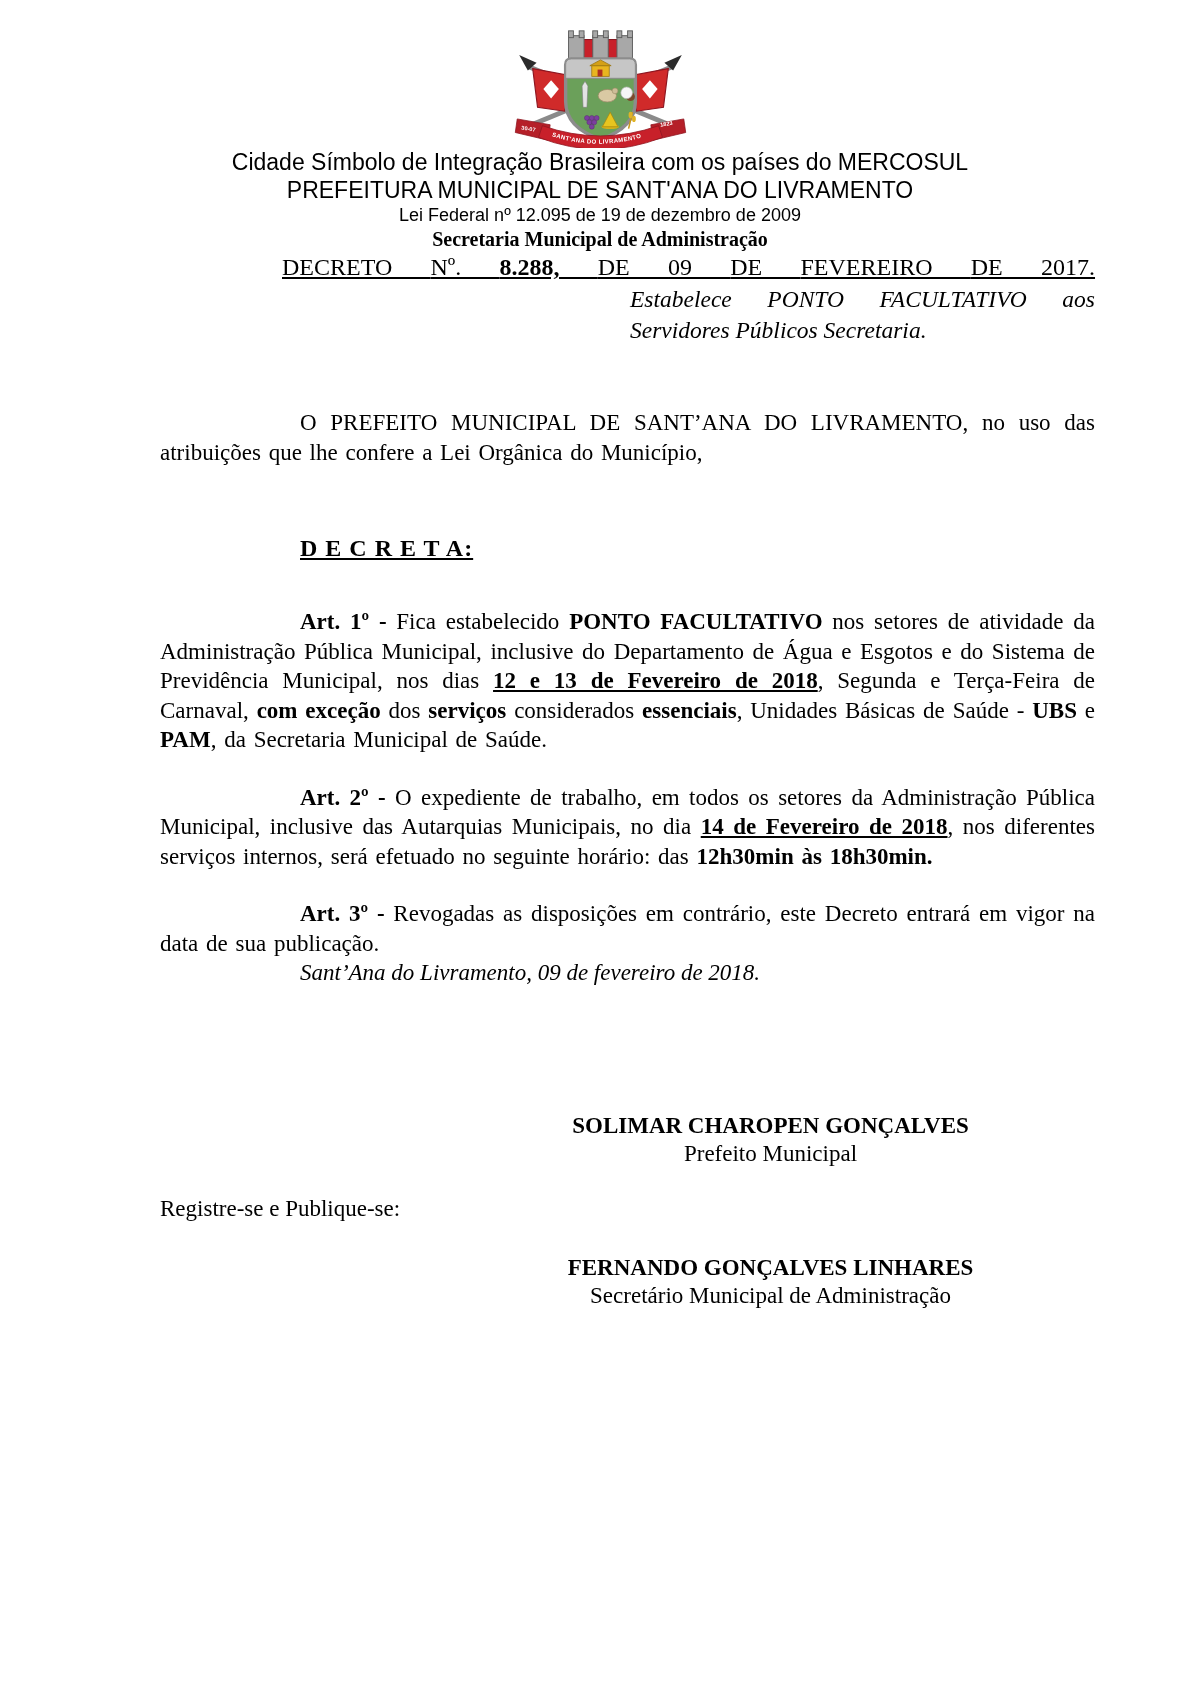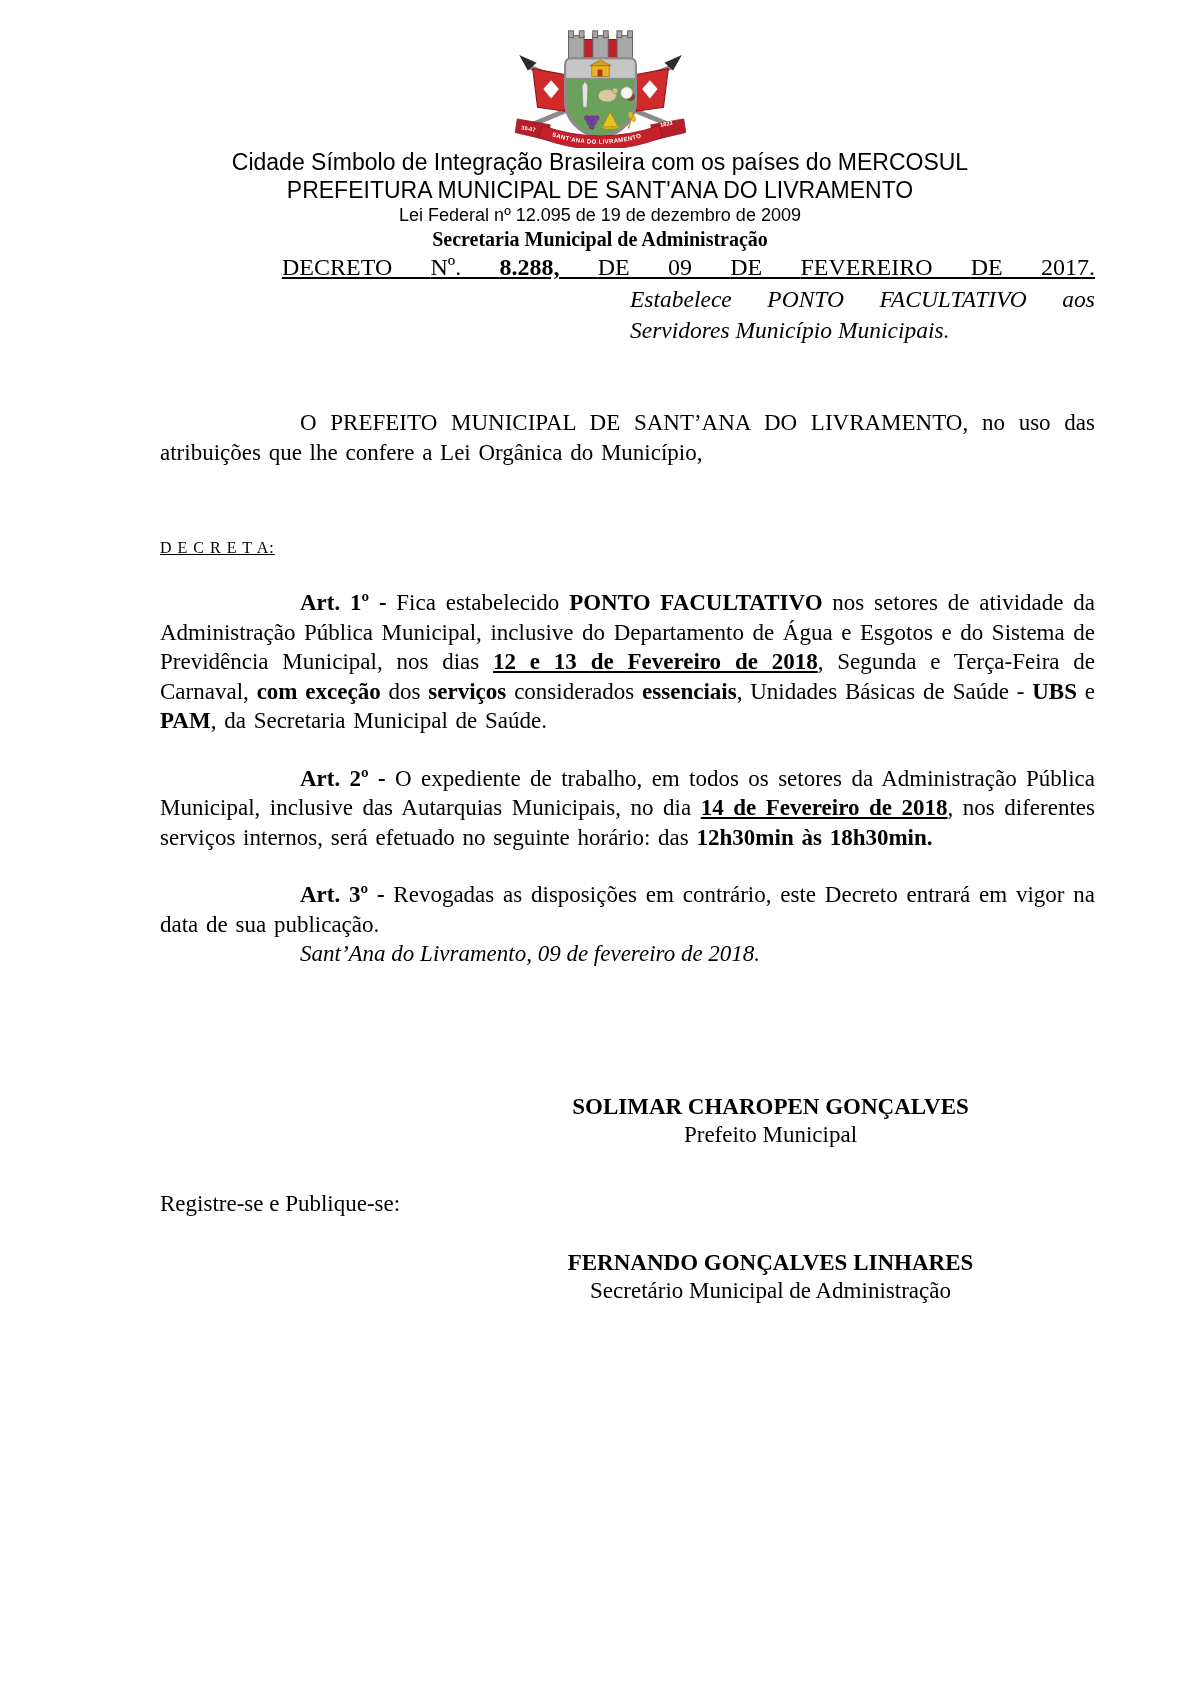--- a/index.html
+++ b/index.html
@@ -17,33 +17,33 @@
   .content{margin-left:160px;margin-right:105px;}
   .decreto-line{
     margin-left:122px;font-size:24px;line-height:30px;
     text-align:justify;text-align-last:justify;-moz-text-align-last:justify;
     text-decoration:underline;
   }
   .ementa{width:465px;margin-left:470px;margin-top:2px;font-style:italic;font-size:23.5px;line-height:31px;}
   .ementa-l1{text-align:justify;text-align-last:justify;-moz-text-align-last:justify;}
   p{margin:0;}
   .p1{margin-top:62px;text-indent:140px;text-align:justify;word-spacing:2px;}
-  .decreta{margin-top:66px;font-weight:normal;font-size:16px;line-height:30px;letter-spacing:1px;}
+  .decreta{margin-top:66px;margin-left:140px;font-weight:bold;font-size:24px;line-height:30px;letter-spacing:1px;}
   .decreta span{text-decoration:underline;}
   .art{text-indent:140px;text-align:justify;word-spacing:2px;}
-  .art1{margin-top:25px;}
+  .art1{margin-top:44px;}
   .art2{margin-top:28px;}
   .art3{margin-top:28px;}
   .date-line{padding-left:140px;font-style:italic;}
   .sig{margin-left:286px;text-align:center;}
   .sig1{margin-top:124px;}
   .sig2{margin-top:30px;}
   .sig-name{font-weight:bold;line-height:28px;font-family:Liberation Serif, serif;}
   .sig-role{line-height:28px;}
-  .register{margin-top:40px;line-height:30px;}
+  .register{margin-top:26px;line-height:30px;}
   .b{font-weight:bold;}
   .u{text-decoration:underline;}
 </style>
 </head>
 <body>
 
 <div class="page">
 
   <div class="crest-wrap">
     <svg width="215" height="122" viewBox="0 0 220 126">
@@ -129,21 +129,21 @@
   <div class="hdr hdr1">PREFEITURA MUNICIPAL DE SANT'ANA DO LIVRAMENTO</div>
   <div class="hdr hdr3">Lei Federal nº 12.095 de 19 de dezembro de 2009</div>
   <div class="hdr4">Secretaria Municipal de Administração</div>
 
   <div class="content">
 
     <div class="decreto-line"><span class="">DECRETO </span><span class="">Nº. </span><span class="b">8.288, </span><span class="">DE </span><span class="">09 </span><span class="">DE </span><span class="">FEVEREIRO </span><span class="">DE </span><span class="">2017.</span></div>
 
     <div class="ementa">
       <div class="ementa-l1">Estabelece PONTO FACULTATIVO aos</div>
-      <div>Servidores Município Municipais.</div>
+      <div>Servidores Públicos Secretaria.</div>
     </div>
 
     <p class="p1"><span class="">O PREFEITO MUNICIPAL DE SANT’ANA DO LIVRAMENTO, no uso das atribuições que lhe confere a Lei Orgânica do Município,</span></p>
 
     <div class="decreta"><span>D E C R E T A:</span></div>
 
     <p class="art art1"><span class="b">Art. 1º - </span><span class="">Fica estabelecido </span><span class="b">PONTO FACULTATIVO</span><span class=""> nos setores de atividade da Administração Pública Municipal, inclusive do Departamento de Água e Esgotos e do Sistema de Previdência Municipal, nos dias </span><span class="b u">12 e 13 de Fevereiro de 2018</span><span class="">, Segunda e Terça-Feira de Carnaval, </span><span class="b">com exceção</span><span class=""> dos </span><span class="b">serviços</span><span class=""> considerados </span><span class="b">essenciais</span><span class="">, Unidades Básicas de Saúde - </span><span class="b">UBS</span><span class=""> e </span><span class="b">PAM</span><span class="">, da Secretaria Municipal de Saúde.</span></p>
 
     <p class="art art2"><span class="b">Art. 2º - </span><span class="">O expediente de trabalho, em todos os setores da Administração Pública Municipal, inclusive das Autarquias Municipais, no dia </span><span class="b u">14 de Fevereiro de 2018</span><span class="">, nos diferentes serviços internos, será efetuado no seguinte horário: das </span><span class="b">12h30min às 18h30min.</span></p>
 

